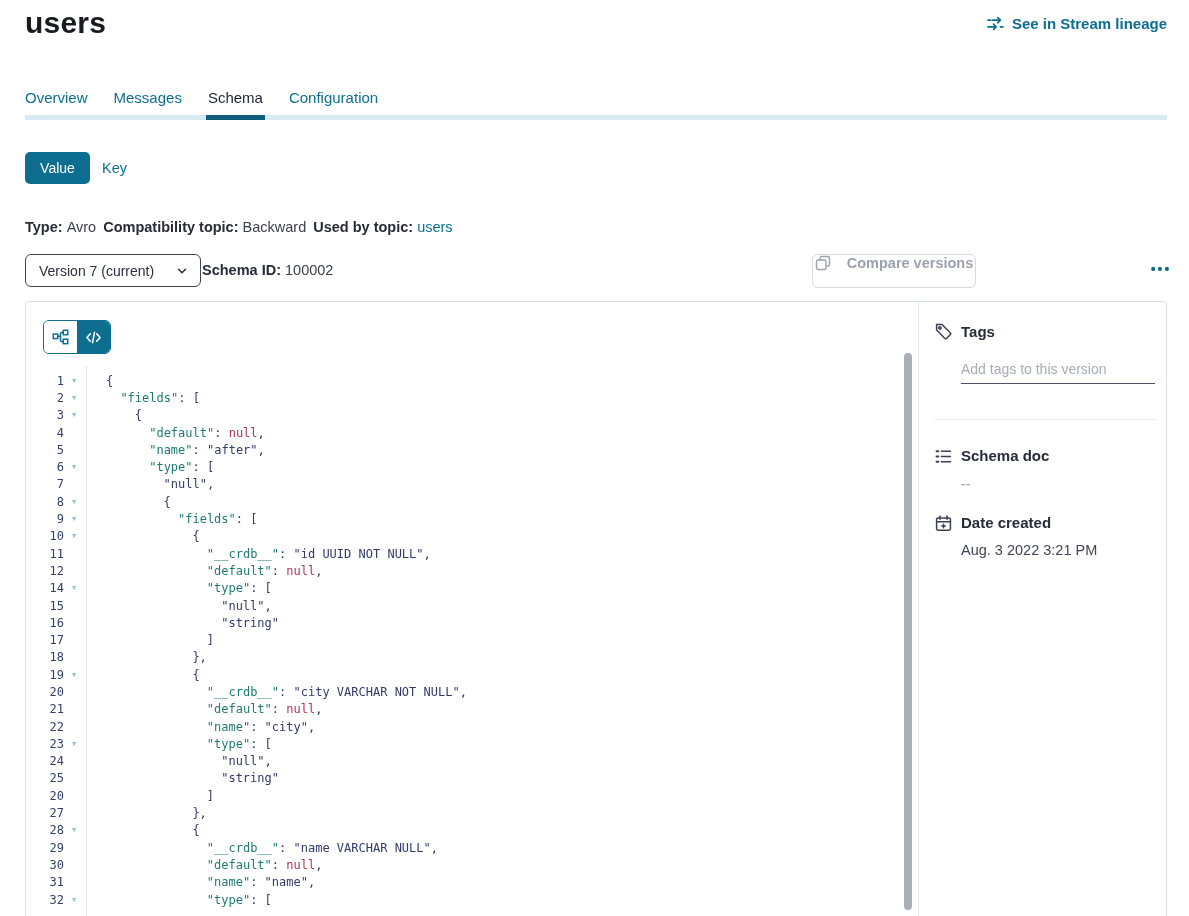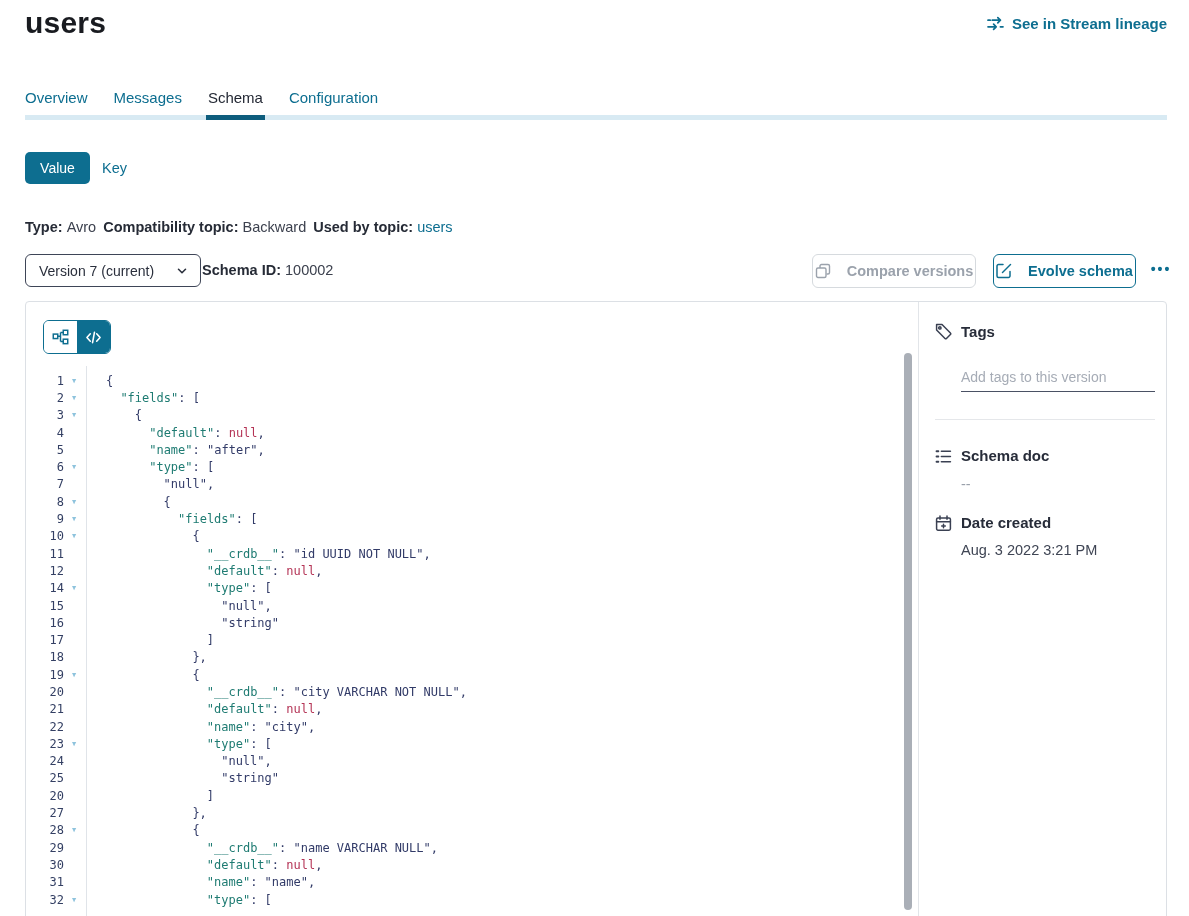--- a/index.html
+++ b/index.html
@@ -34,21 +34,21 @@
   .meta{position:absolute;left:25px;top:219px;display:flex;gap:7px;font-size:14.5px;}
   .meta-item b{font-weight:700;color:var(--label);}
   .meta-item span{color:var(--value);}
   .meta-item span.link{color:var(--accent);cursor:pointer;}
 
   
   .select{position:absolute;left:25px;top:254px;width:176px;height:33px;border:1px solid #3e4557;border-radius:6px;
     display:flex;align-items:center;justify-content:space-between;padding:0 11px 0 13px;font-size:14px;color:#2a2f3c;cursor:pointer;background:#fff;}
   .sid{position:absolute;left:202px;top:254px;line-height:33px;font-size:14.5px;color:var(--value);}
   .sid b{color:var(--label);}
-  .btn{display:flex;align-items:center;justify-content:center;gap:16px;height:34px;border-radius:6px;background:#fff;
+  .btn{display:flex;align-items:flex-start;justify-content:center;gap:16px;height:34px;border-radius:6px;background:#fff;
     font-size:14.5px;font-weight:600;font-family:inherit;cursor:pointer;}
   .btn-compare{position:absolute;left:812px;top:254px;width:164px;border:1px solid #d6dade;color:var(--muted);}
   .btn-evolve{position:absolute;left:993px;top:254px;width:143px;border:1px solid var(--accent);color:var(--accent);}
   .more{position:absolute;left:1143px;top:252px;width:36px;text-align:center;color:var(--accent);
     font-size:14px;font-weight:700;letter-spacing:2px;line-height:34px;cursor:pointer;}
 
   
   .panel{position:absolute;left:25px;top:301px;width:1142px;height:625px;border:1px solid var(--border);
     border-radius:4px 4px 0 0;background:#fff;}
   .seg-group{position:absolute;left:17px;top:18px;display:flex;border:1px solid var(--accent);border-radius:6px;overflow:hidden;}
@@ -65,21 +65,21 @@
   .tk-s{color:var(--code-str);}
   .tk-u{color:var(--code-null);}
   .tk-p{color:var(--code-str);}
   .scrollbar{position:absolute;left:878px;top:51px;width:8px;height:557px;border-radius:4px;background:#aaafb7;}
 
   
   .sidebar{position:absolute;left:892px;top:0;width:249px;bottom:0;border-left:1px solid #e2e5e9;}
   .sb-title{position:absolute;left:42px;font-size:15px;font-weight:700;color:#272c39;}
   .sb-icon{position:absolute;left:16px;width:17px;height:17px;color:#3a4052;}
   .tags-input{position:absolute;left:42px;top:53px;width:194px;height:29px;border:none;outline:none;
-    border-bottom:1px solid #4a5164;font-size:14px;font-family:inherit;color:#3c414e;background:transparent;margin-top:8px;}
+    border-bottom:1px solid #4a5164;font-size:14px;font-family:inherit;color:#3c414e;background:transparent;}
   .tags-input::placeholder{color:#a6acb6;}
   .sb-divider{position:absolute;left:16px;top:117px;width:220px;border-top:1px solid #e5e7ea;}
   .sb-value{position:absolute;left:42px;font-size:14.5px;color:#3f4554;}
   svg{display:block;}
 </style>
 </head>
 <body>
 
 <div class="page">
 
@@ -125,29 +125,20 @@
   <button class="btn btn-compare">
     <span>
       <svg width="16" height="16" viewBox="0 0 16 16" fill="none" stroke="currentColor" stroke-width="1.4" stroke-linejoin="round">
         <rect x="1.5" y="5" width="9.5" height="9.5" rx="1.5"></rect>
         <path d="M5 5V3a1.5 1.5 0 0 1 1.5-1.5H13A1.5 1.5 0 0 1 14.5 3v6.5A1.5 1.5 0 0 1 13 11h-1.5"></path>
       </svg>
     </span>
     <span>Compare versions</span>
   </button>
 
-  <button class="btn btn-evolve">
-    <span>
-      <svg width="16" height="16" viewBox="0 0 16 16" fill="none" stroke="currentColor" stroke-width="1.5" stroke-linecap="round" stroke-linejoin="round">
-        <path d="M14 8.5V13a1.5 1.5 0 0 1-1.5 1.5h-10A1.5 1.5 0 0 1 1 13V3a1.5 1.5 0 0 1 1.5-1.5H7"></path>
-        <path d="M6.5 9.5L14.5 1.5"></path>
-      </svg>
-    </span>
-    <span>Evolve schema</span>
-  </button>
 
   <div class="more">•••</div>
 
   <section class="panel">
 
     <div class="seg-group">
       <div class="seg tree">
         <span>
           <svg width="17" height="17" viewBox="0 0 16 16" fill="none" stroke="currentColor" stroke-width="1.4">
             <rect x="1.2" y="4.8" width="4.2" height="4.2"></rect>

